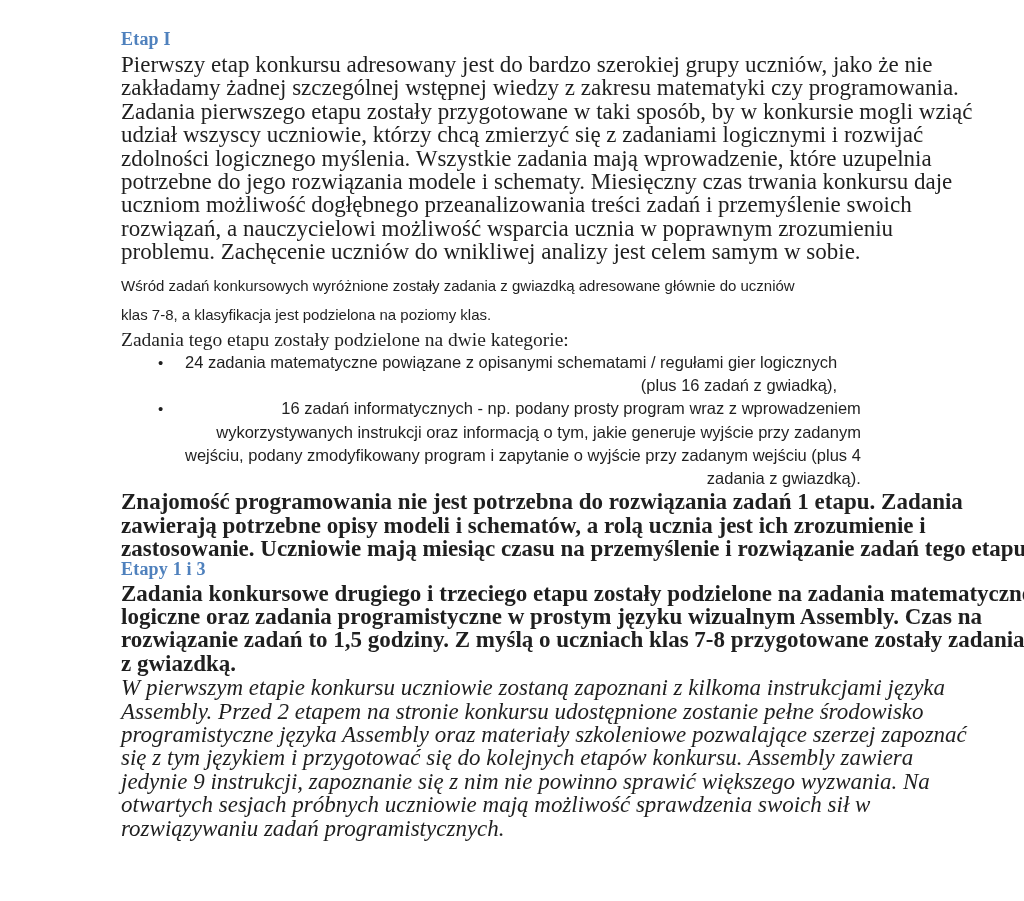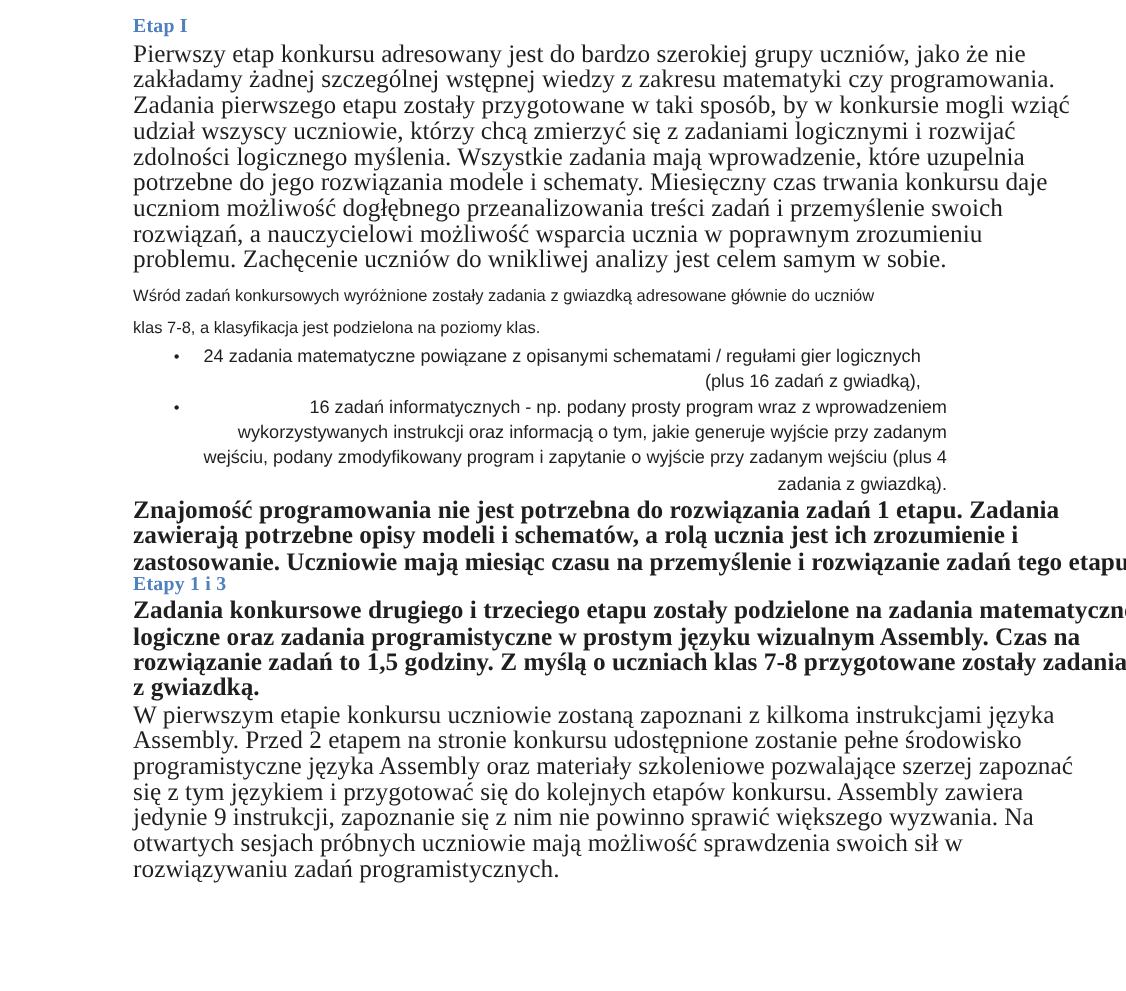--- a/index.html
+++ b/index.html
@@ -11,21 +11,21 @@
   body{
     width:1024px;height:901px;
     background:var(--page);
     font-family:"Liberation Serif", serif;
     color:var(--body);
     overflow:hidden;
     position:relative;
   }
   .doc{
     position:absolute;
-    left:121px; top:12px;
+    left:121px; top:28px;
     width:860px;
   }
   .heading{
     font-family:"Liberation Serif", serif;
     font-weight:bold;
     font-size:18px;
     line-height:22px;
     color:var(--heading);
     letter-spacing:0.2px;
     white-space:nowrap;
@@ -65,33 +65,34 @@
     font-size:16.5px;
     line-height:23.2px;
     white-space:nowrap;
     text-align:right;
   }
   .m-p1{margin-top:3px;}
   .m-note{margin-top:7px;}
   .m-p4{margin-top:0px;font-weight:bold;}
   .m-h2{margin-top:-3px;}
   .m-p5{margin-top:2px;font-weight:bold;}
-  .m-p6{margin-top:1px;}
+  .m-p6{margin-top:1px;font-style:italic;}
 </style>
 </head>
 <body>
 
 <div class="doc">
 
   <div class="heading">Etap I</div>
 
   <div class="serif-para m-p1">Pierwszy etap konkursu adresowany jest do bardzo szerokiej grupy uczniów, jako że nie<br>zakładamy żadnej szczególnej wstępnej wiedzy z zakresu matematyki czy programowania.<br>Zadania pierwszego etapu zostały przygotowane w taki sposób, by w konkursie mogli wziąć<br>udział wszyscy uczniowie, którzy chcą zmierzyć się z zadaniami logicznymi i rozwijać<br>zdolności logicznego myślenia. Wszystkie zadania mają wprowadzenie, które uzupelnia<br>potrzebne do jego rozwiązania modele i schematy. Miesięczny czas trwania konkursu daje<br>uczniom możliwość dogłębnego przeanalizowania treści zadań i przemyślenie swoich<br>rozwiązań, a nauczycielowi możliwość wsparcia ucznia w poprawnym zrozumieniu<br>problemu. Zachęcenie uczniów do wnikliwej analizy jest celem samym w sobie.</div>
 
   <div class="sans note-para m-note">Wśród zadań konkursowych wyróżnione zostały zadania z gwiazdką adresowane głównie do uczniów<br>klas 7-8, a klasyfikacja jest podzielona na poziomy klas.</div>
 
+  <div class="lead-para">Zadania tego etapu zostały podzielone na dwie kategorie:</div>
 
   <div class="bullet-list">
     <div class="bullet-item">
       <div class="sans bullet-marker">•</div>
       <div class="sans bullet-text">24 zadania matematyczne powiązane z opisanymi schematami / regułami gier logicznych<br>(plus 16 zadań z gwiadką),</div>
     </div>
     <div class="bullet-item">
       <div class="sans bullet-marker">•</div>
       <div class="sans bullet-text">16 zadań informatycznych - np. podany prosty program wraz z wprowadzeniem<br>wykorzystywanych instrukcji oraz informacją o tym, jakie generuje wyjście przy zadanym<br>wejściu, podany zmodyfikowany program i zapytanie o wyjście przy zadanym wejściu (plus 4<br>zadania z gwiazdką).</div>
     </div>

